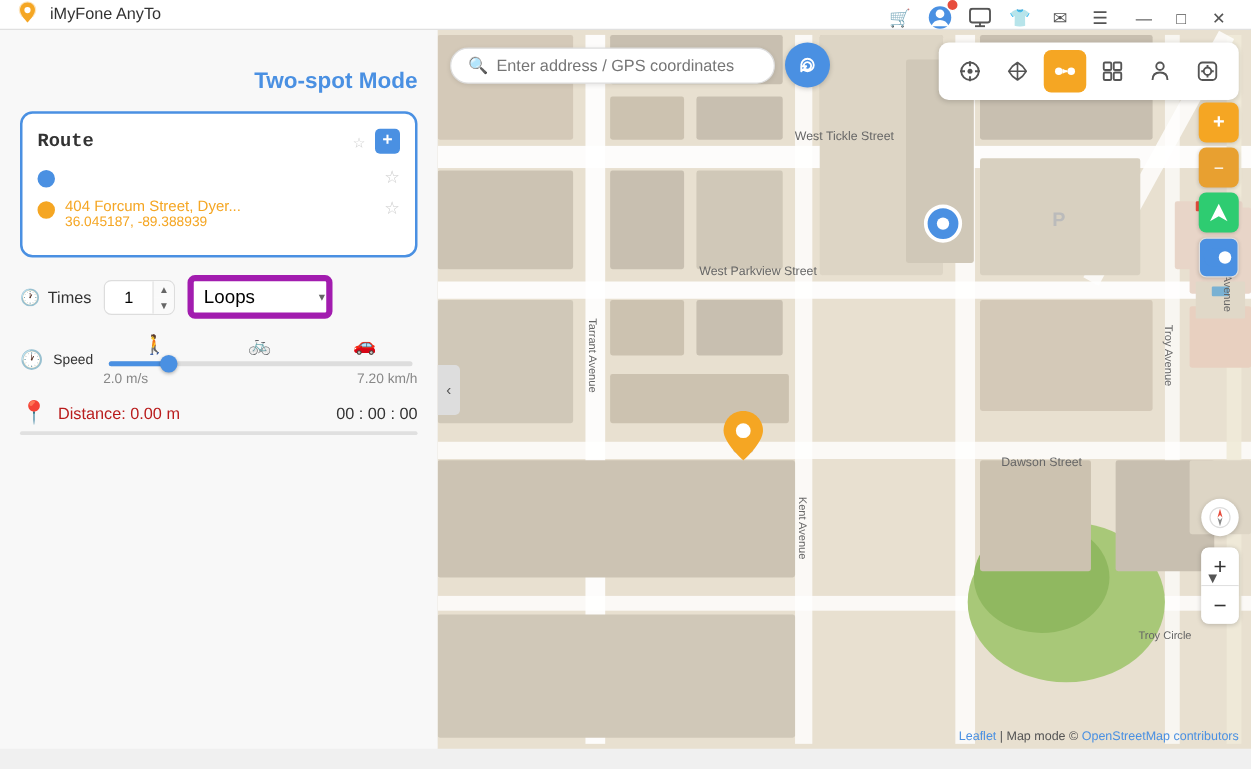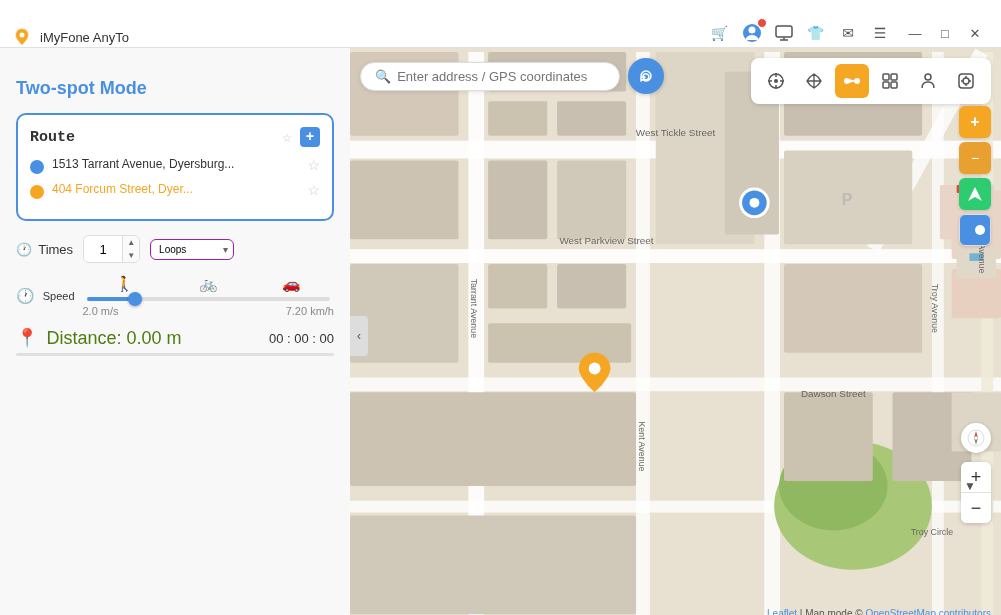--- a/index.html
+++ b/index.html
@@ -1,21 +1,21 @@
 <!DOCTYPE html>
 <html><head>
   <meta charset="utf-8">
   <style>
     * { box-sizing: border-box; margin: 0; padding: 0; }
     body { font-family: -apple-system, BlinkMacSystemFont, 'Segoe UI', sans-serif; width: 1001px; height: 615px; overflow: hidden; background: #f0f0f0; }
 
     
     .title-bar {
-      display: flex; align-items: flex-end; justify-content: space-between;
-      background: #fff; height: 48px; padding: 0 12px;
+      display: flex; align-items: flex-start; justify-content: space-between;
+      background: #fff; height: 24px; padding: 0 12px;
       border-bottom: 1px solid #e0e0e0; user-select: none;
     }
     .title-bar-left { display: flex; align-items: center; gap: 8px; }
     .title-bar-logo { width: 20px; height: 20px; }
     .title-bar-title { font-size: 13px; color: #333; font-weight: 500; }
     .title-bar-icons { display: flex; align-items: center; gap: 10px; }
     .title-bar-icon { width: 22px; height: 22px; display: flex; align-items: center; justify-content: center; cursor: pointer; font-size: 14px; color: #555; }
     .title-bar-icon.orange { color: #f5a623; }
     .window-controls { display: flex; gap: 2px; }
     .window-btn { width: 28px; height: 28px; display: flex; align-items: center; justify-content: center; cursor: pointer; font-size: 13px; color: #555; border-radius: 3px; }
@@ -90,21 +90,21 @@
     .map-svg { width: 100%; height: 100%; }
 
     
     .side-panel {
       width: 350px; background: #f8f8f8; z-index: 5;
       display: flex; flex-direction: column; padding: 16px;
       position: relative; flex-shrink: 0;
     }
 
     .panel-title {
-      text-align: left; font-size: 18px; font-weight: 600; color: #4a90e2;
+      text-align: right; font-size: 18px; font-weight: 600; color: #4a90e2;
       margin-bottom: 14px;
     }
 
     
     .route-box {
       background: #fff; border: 2px solid #4a90e2; border-radius: 10px;
       padding: 12px; margin-bottom: 14px;
     }
     .route-header {
       display: flex; align-items: center; justify-content: space-between;
@@ -135,22 +135,22 @@
     .times-input-wrap {
       display: flex; align-items: center;
       border: 1px solid #ddd; border-radius: 6px; overflow: hidden;
       background: #fff;
     }
     .times-input { width: 38px; text-align: center; border: none; outline: none; font-size: 13px; padding: 4px; }
     .times-spinners { display: flex; flex-direction: column; border-left: 1px solid #ddd; }
     .spin-btn { width: 16px; height: 13px; display: flex; align-items: center; justify-content: center; cursor: pointer; font-size: 8px; color: #666; background: #fafafa; }
 
     .loop-select {
-      border: 1px solid #a21caf; border-radius: 6px; padding: 4px 8px;
-      font-size: 10px; background: #fff; cursor: pointer; outline: none;
+      border: 5px solid #a21caf; border-radius: 6px; padding: 4px 8px;
+      font-size: 15px; background: #fff; cursor: pointer; outline: none;
       appearance: none; padding-right: 24px; position: relative;
     }
     .loop-wrap { position: relative; }
     .loop-wrap::after { content: '▾'; position: absolute; right: 6px; top: 50%; transform: translateY(-50%); font-size: 10px; color: #666; pointer-events: none; }
 
     
     .speed-row {
       display: flex; align-items: center; gap: 8px; margin-bottom: 10px;
     }
     .speed-label { font-size: 11px; color: #333; }
@@ -167,21 +167,21 @@
     }
     .radio-btn { width: 16px; height: 16px; border-radius: 50%; border: 2px solid #ccc; display: flex; align-items: center; justify-content: center; cursor: pointer; }
     .radio-inner { width: 8px; height: 8px; border-radius: 50%; background: transparent; }
     .realistic-label { font-size: 13px; color: #333; }
 
     
     .distance-row {
       display: flex; align-items: center; gap: 8px; margin-bottom: 4px;
     }
     .dist-icon { font-size: 18px; color: #f5a623; }
-    .dist-text { font-size: 18px; color: #4d7c0f; flex: 1; }
+    .dist-text { font-size: 13px; color: #b91c1c; flex: 1; }
     .time-text { font-size: 13px; color: #333; }
 
     
     .progress-bar-wrap { height: 3px; background: #e0e0e0; border-radius: 2px; margin-bottom: 16px; }
     .progress-fill { width: 0%; height: 100%; background: #4a90e2; border-radius: 2px; }
 
     
     .action-btns { display: flex; gap: 10px; margin-top: auto; }
     .btn-move {
       flex: 1; padding: 12px; border-radius: 24px; background: #4a90e2; color: white;
@@ -270,29 +270,29 @@
         <span class="route-label">Route</span>
         <div class="route-header-icons">
           <span class="star-icon">☆</span>
           <div class="add-icon" style="font-size:14px;font-weight:bold;">+</div>
         </div>
       </div>
 
       <div class="waypoint">
         <div class="waypoint-dot blue"></div>
         <div class="waypoint-info">
-          <div class="waypoint-name">1513 Tarrant Avenue, Dyersburg...</div>
         </div>
         <span class="waypoint-star">☆</span>
       </div>
 
       <div class="waypoint orange-text">
         <div class="waypoint-dot orange"></div>
         <div class="waypoint-info">
           <div class="waypoint-name" style="color:#f5a623;">404 Forcum Street, Dyer...</div>
+          <div class="waypoint-coords" style="color:#f5a623;">36.045187, -89.388939</div>
         </div>
         <span class="waypoint-star">☆</span>
       </div>
     </div>
 
     <div class="controls-row">
       <span class="times-label">
         <span>🕐</span>
         <span>Times</span>
       </span>

